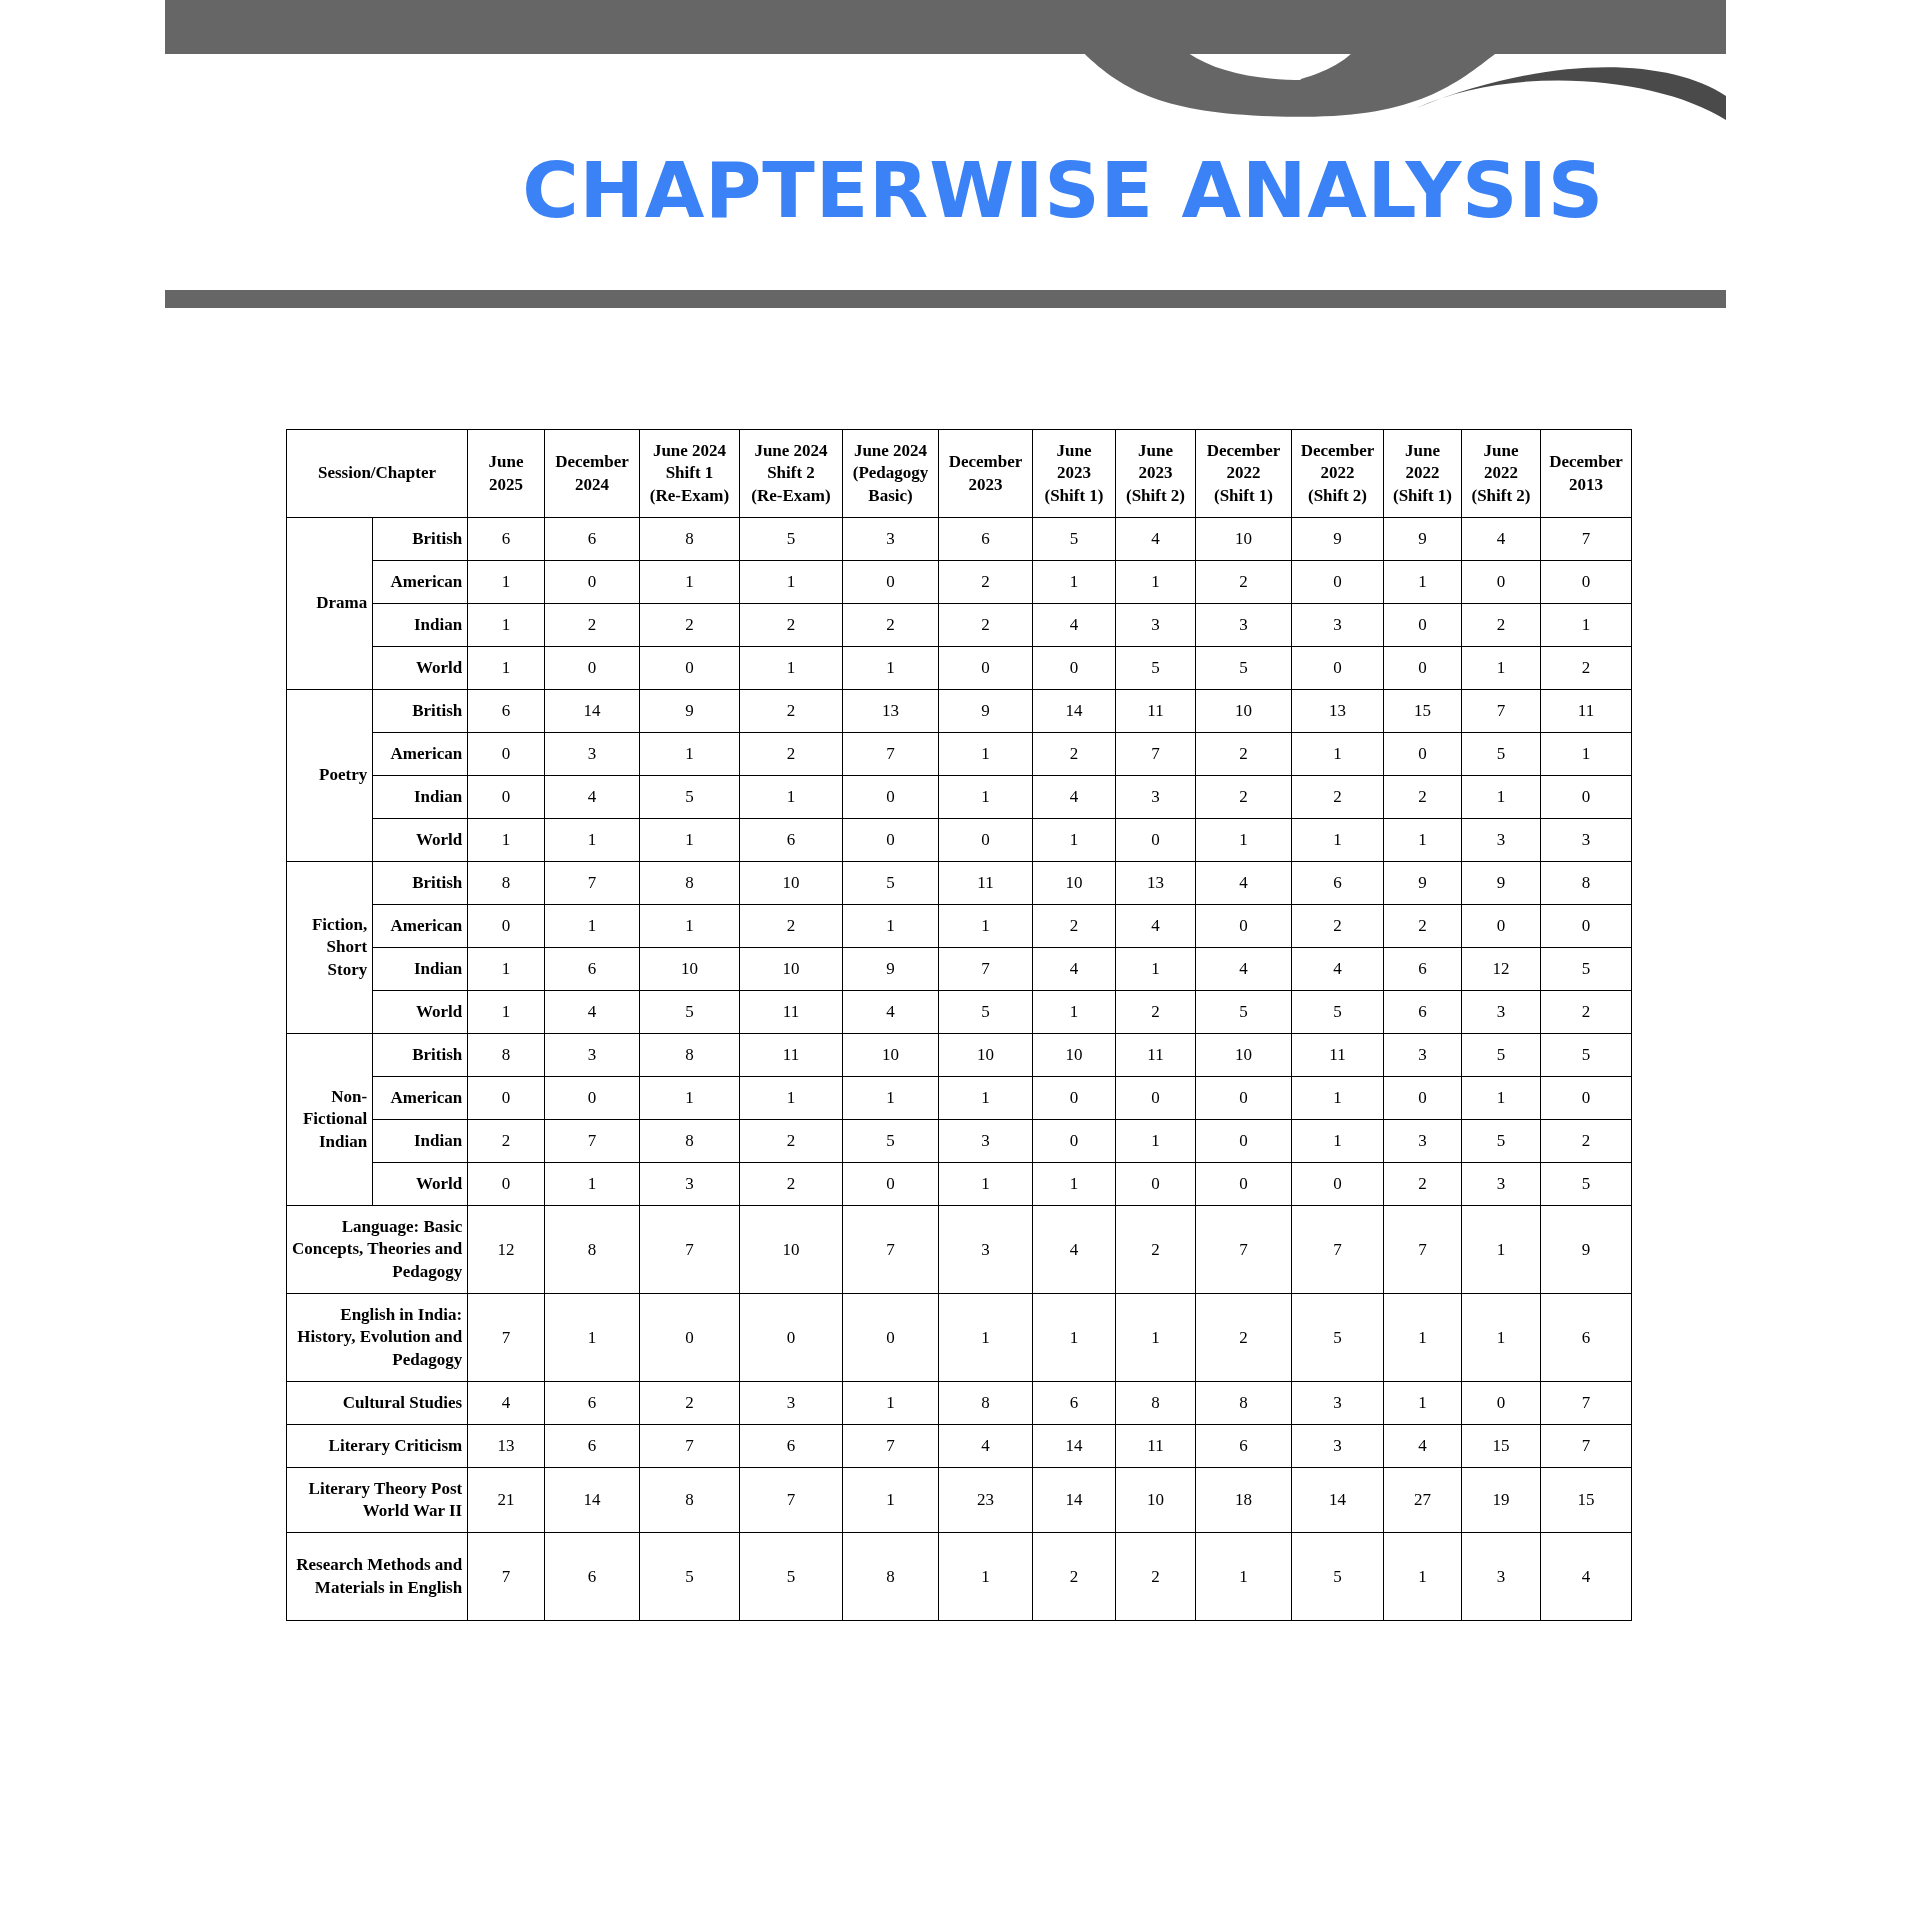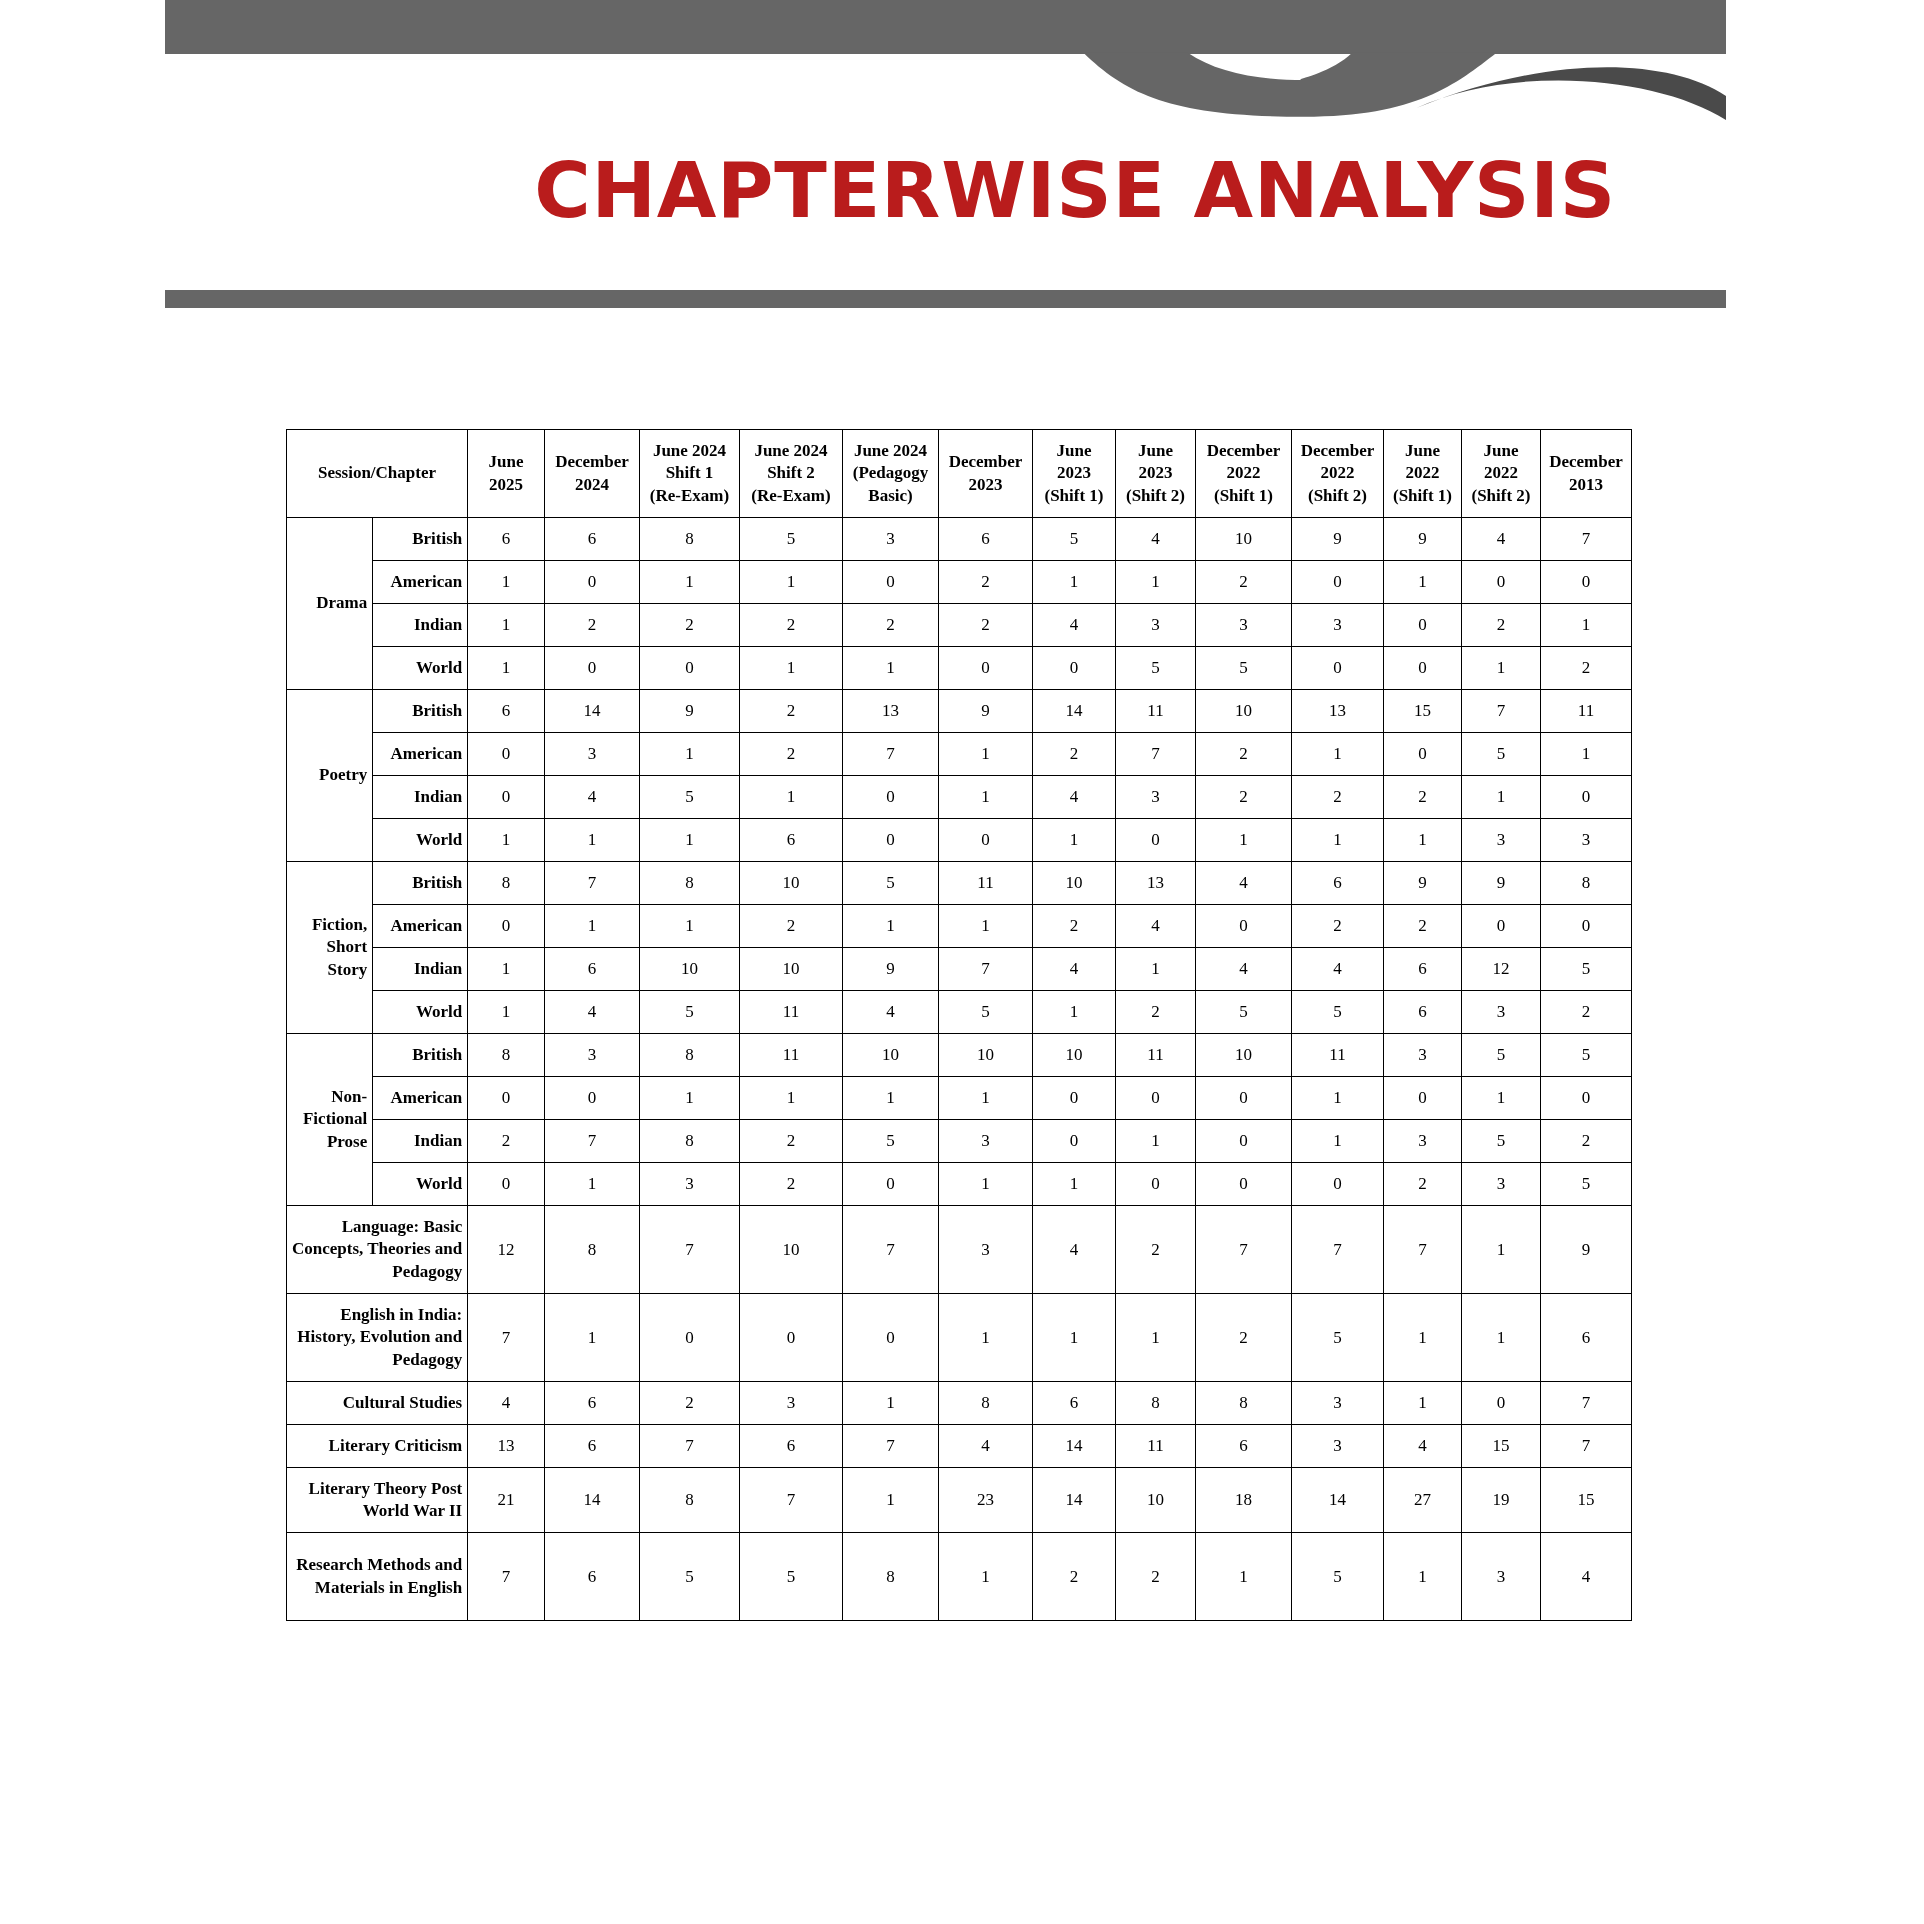--- a/index.html
+++ b/index.html
@@ -1,21 +1,21 @@
 <!DOCTYPE html>
 <html style="font-size:13px"><head>
 <meta charset="utf-8">
 <style>
   html, body { margin: 0; padding: 0; background: #ffffff; }
   body { width: 1925px; height: 1925px; position: relative; overflow: hidden; }
   .top-bar { position: absolute; left: 165px; top: 0; width: 1561px; height: 54px; background: #666666; }
   .wave { position: absolute; left: 165px; top: 0; width: 1561px; height: 128px; }
-  .title { position: absolute; left: 12px; top: 152px; width: 1604px; text-align: right;
+  .title { position: absolute; left: 0; top: 152px; width: 1604px; text-align: right;
            font-family: "DejaVu Sans", sans-serif; font-weight: bold; font-size: 77px;
-           color: #b91c1c; letter-spacing: 0.8px; line-height: 1; }
+           color: #3b82f6; letter-spacing: 0.8px; line-height: 1; }
   .bottom-bar { position: absolute; left: 165px; top: 290px; width: 1561px; height: 17.6px; background: #666666; }
 
   table.analysis { position: absolute; left: 286px; top: 429px; border-collapse: collapse;
                    font-family: "Liberation Serif", serif; font-size: 17px; color: #000;
                    table-layout: fixed; }
   table.analysis td, table.analysis th { border: 1.2px solid #000; padding: 0 4.8px; vertical-align: middle; }
   table.analysis th { font-weight: bold; text-align: center; line-height: 22.5px; }
   td.num { text-align: center; }
   td.group, td.sub, td.single { font-weight: bold; text-align: right; line-height: 22.5px; }
   tr.hdr { height: 88px; }
@@ -308,21 +308,21 @@
         <td class="num">5</td>
         <td class="num">1</td>
         <td class="num">2</td>
         <td class="num">5</td>
         <td class="num">5</td>
         <td class="num">6</td>
         <td class="num">3</td>
         <td class="num">2</td>
       </tr>
       <tr class="r1">
-        <td class="group" rowspan="4">Non-Fictional Prose</td>
+        <td class="group" rowspan="4">Non-Fictional Indian</td>
         <td class="sub">British</td>
         <td class="num">8</td>
         <td class="num">3</td>
         <td class="num">8</td>
         <td class="num">11</td>
         <td class="num">10</td>
         <td class="num">10</td>
         <td class="num">10</td>
         <td class="num">11</td>
         <td class="num">10</td>

